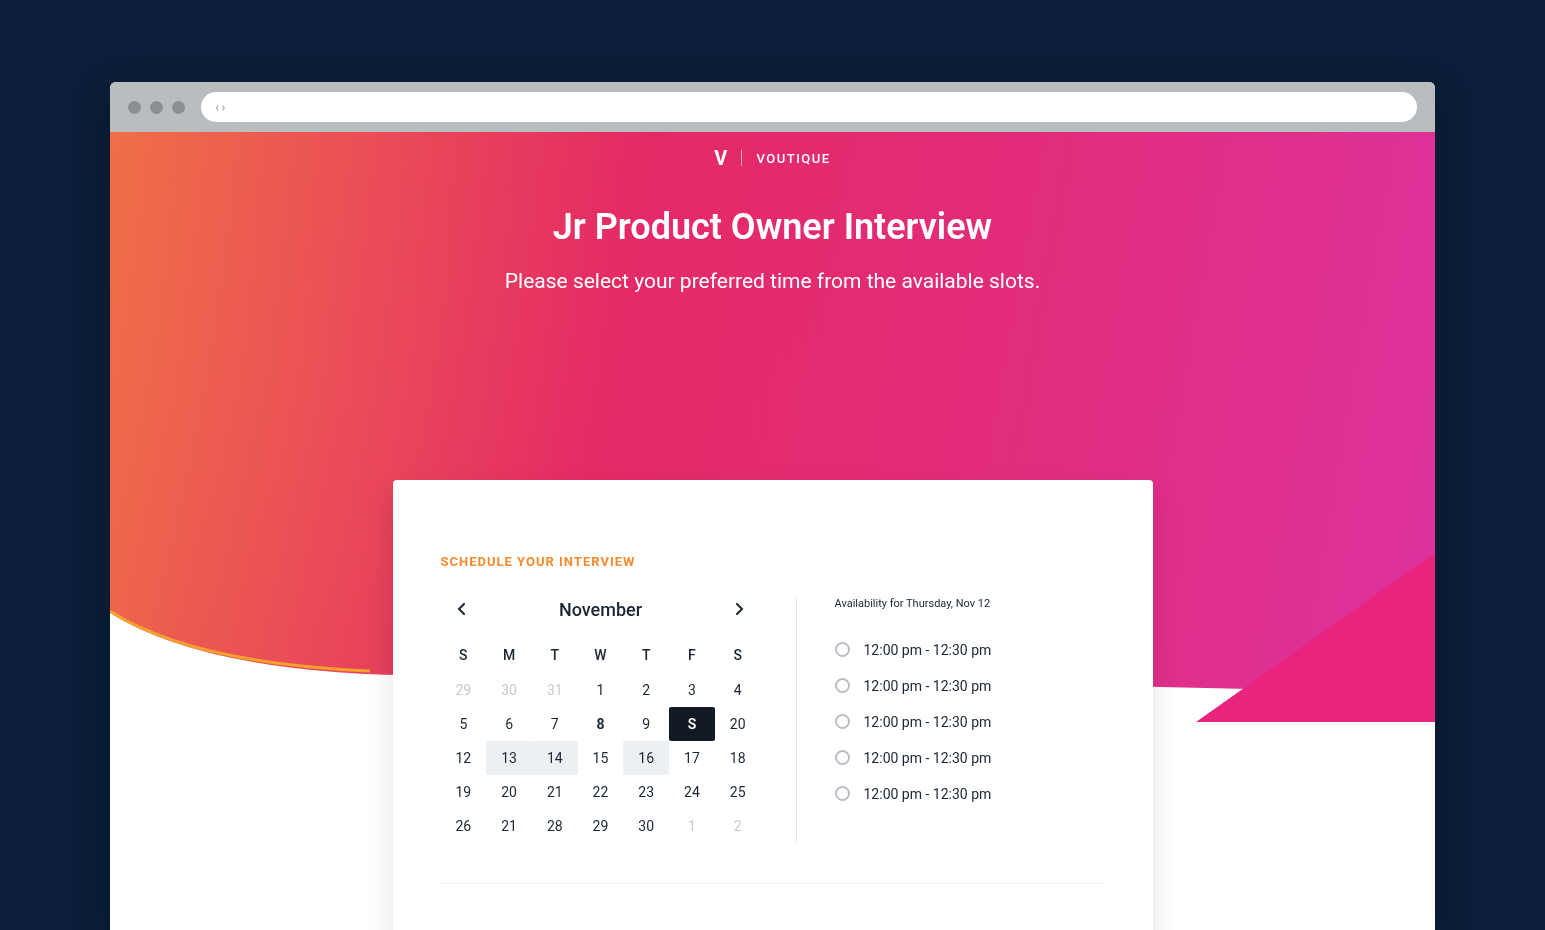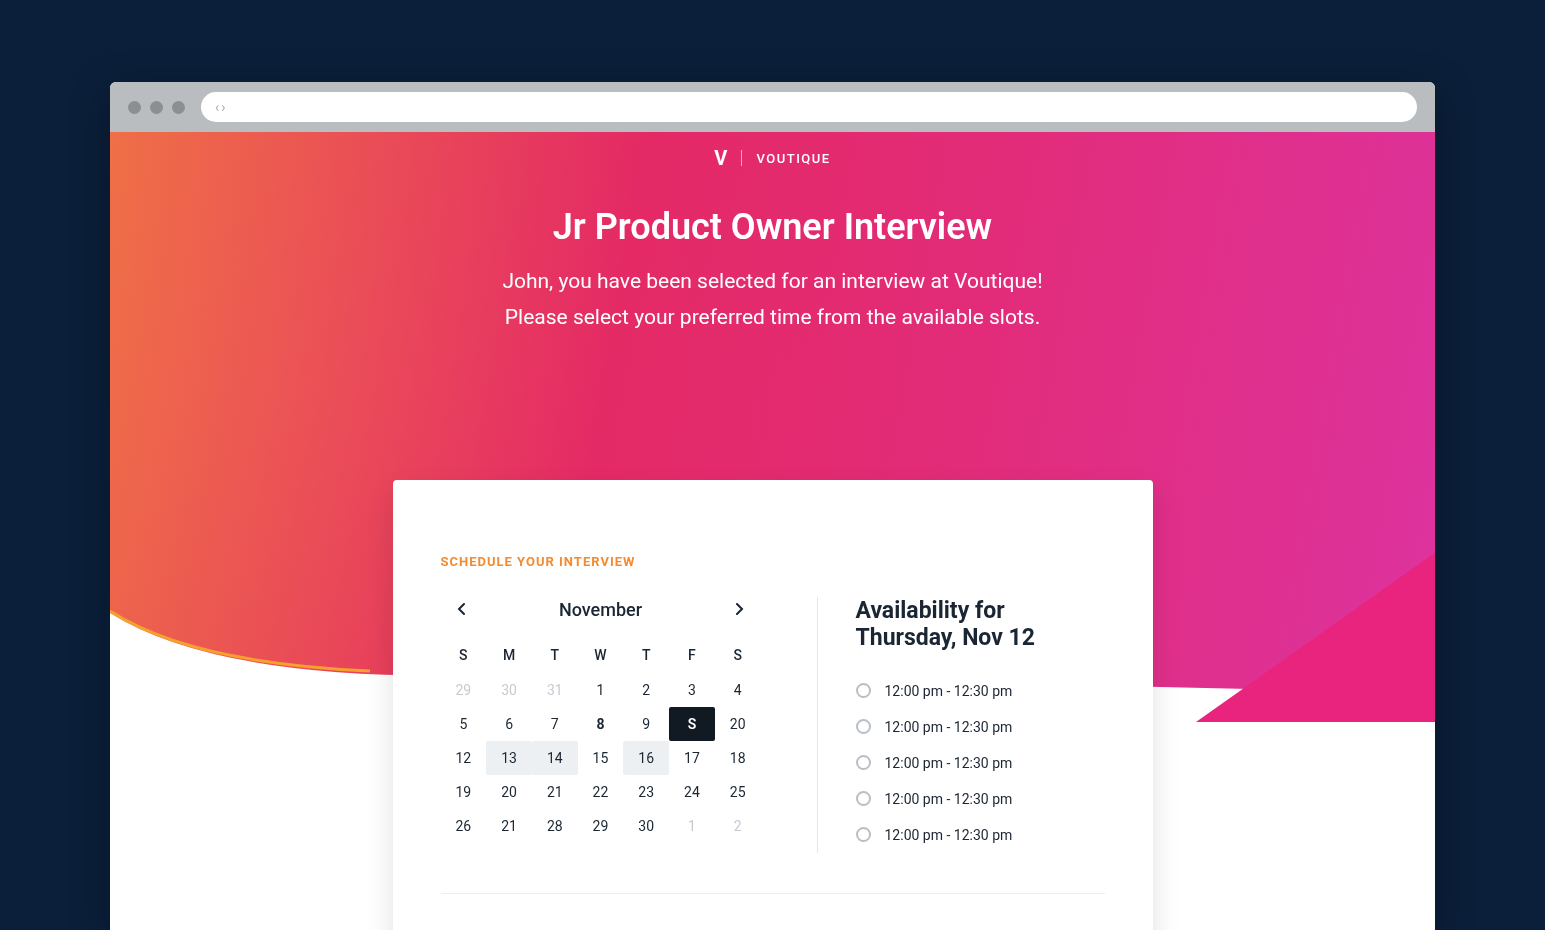--- a/index.html
+++ b/index.html
@@ -119,21 +119,21 @@
     padding: 38px 48px 40px 48px;
     z-index: 5;
   }
   .section-label {
     font-size:13px;
     letter-spacing:1px;
     font-weight:700;
     margin-bottom: 28px;
   }
   .orange { color:#f58b2e;margin-top:36px; }
-  .scheduler { display:flex; gap: 56px; }
+  .scheduler { display:flex; gap: 35px; }
   .calendar { flex: 0 0 320px; }
   .cal-header {
     display:flex; align-items:center; justify-content:space-between;
     padding: 0 8px 18px 8px;
     color:#1a2633;
     font-size:18px;
     font-weight:500;
   }
   .chev {
     width:24px; height:24px;
@@ -167,23 +167,23 @@
     background:#111923;
     color:#fff;
     font-weight:600;
   }
   .avail {
     flex:1;
     border-left:1px solid #e3e6ea;
     padding-left: 38px;
   }
   .avail-title {
-    font-size:23px;
-    color:#1a2633;
-    font-weight:700;
+    font-size:11px;
+    color:#1a2633;
+    font-weight:400;
     margin-bottom: 22px;
   }
   .slot {
     display:flex; align-items:flex-start; gap:14px;
     font-size:14px;
     color:#1a2633;
     padding: 10px 0;
     cursor:pointer;
   }
   .radio {
@@ -238,21 +238,20 @@
     <div class="pink-triangle"></div>
 
     <div class="brand">
       <span class="logo-mark">V</span>
       <span class="brand-divider"></span>
       <span>VOUTIQUE</span>
     </div>
 
     <h1 class="hero-title">Jr Product Owner Interview</h1>
     <div class="hero-sub">
-      <div>John, you have been selected for an interview at Voutique!</div>
       <div>Please select your preferred time from the available slots.</div>
     </div>
   </div>
 
   <div class="card">
     <div class="section-label orange">SCHEDULE YOUR INTERVIEW</div>
 
     <div class="scheduler">
 
       <div class="calendar">

